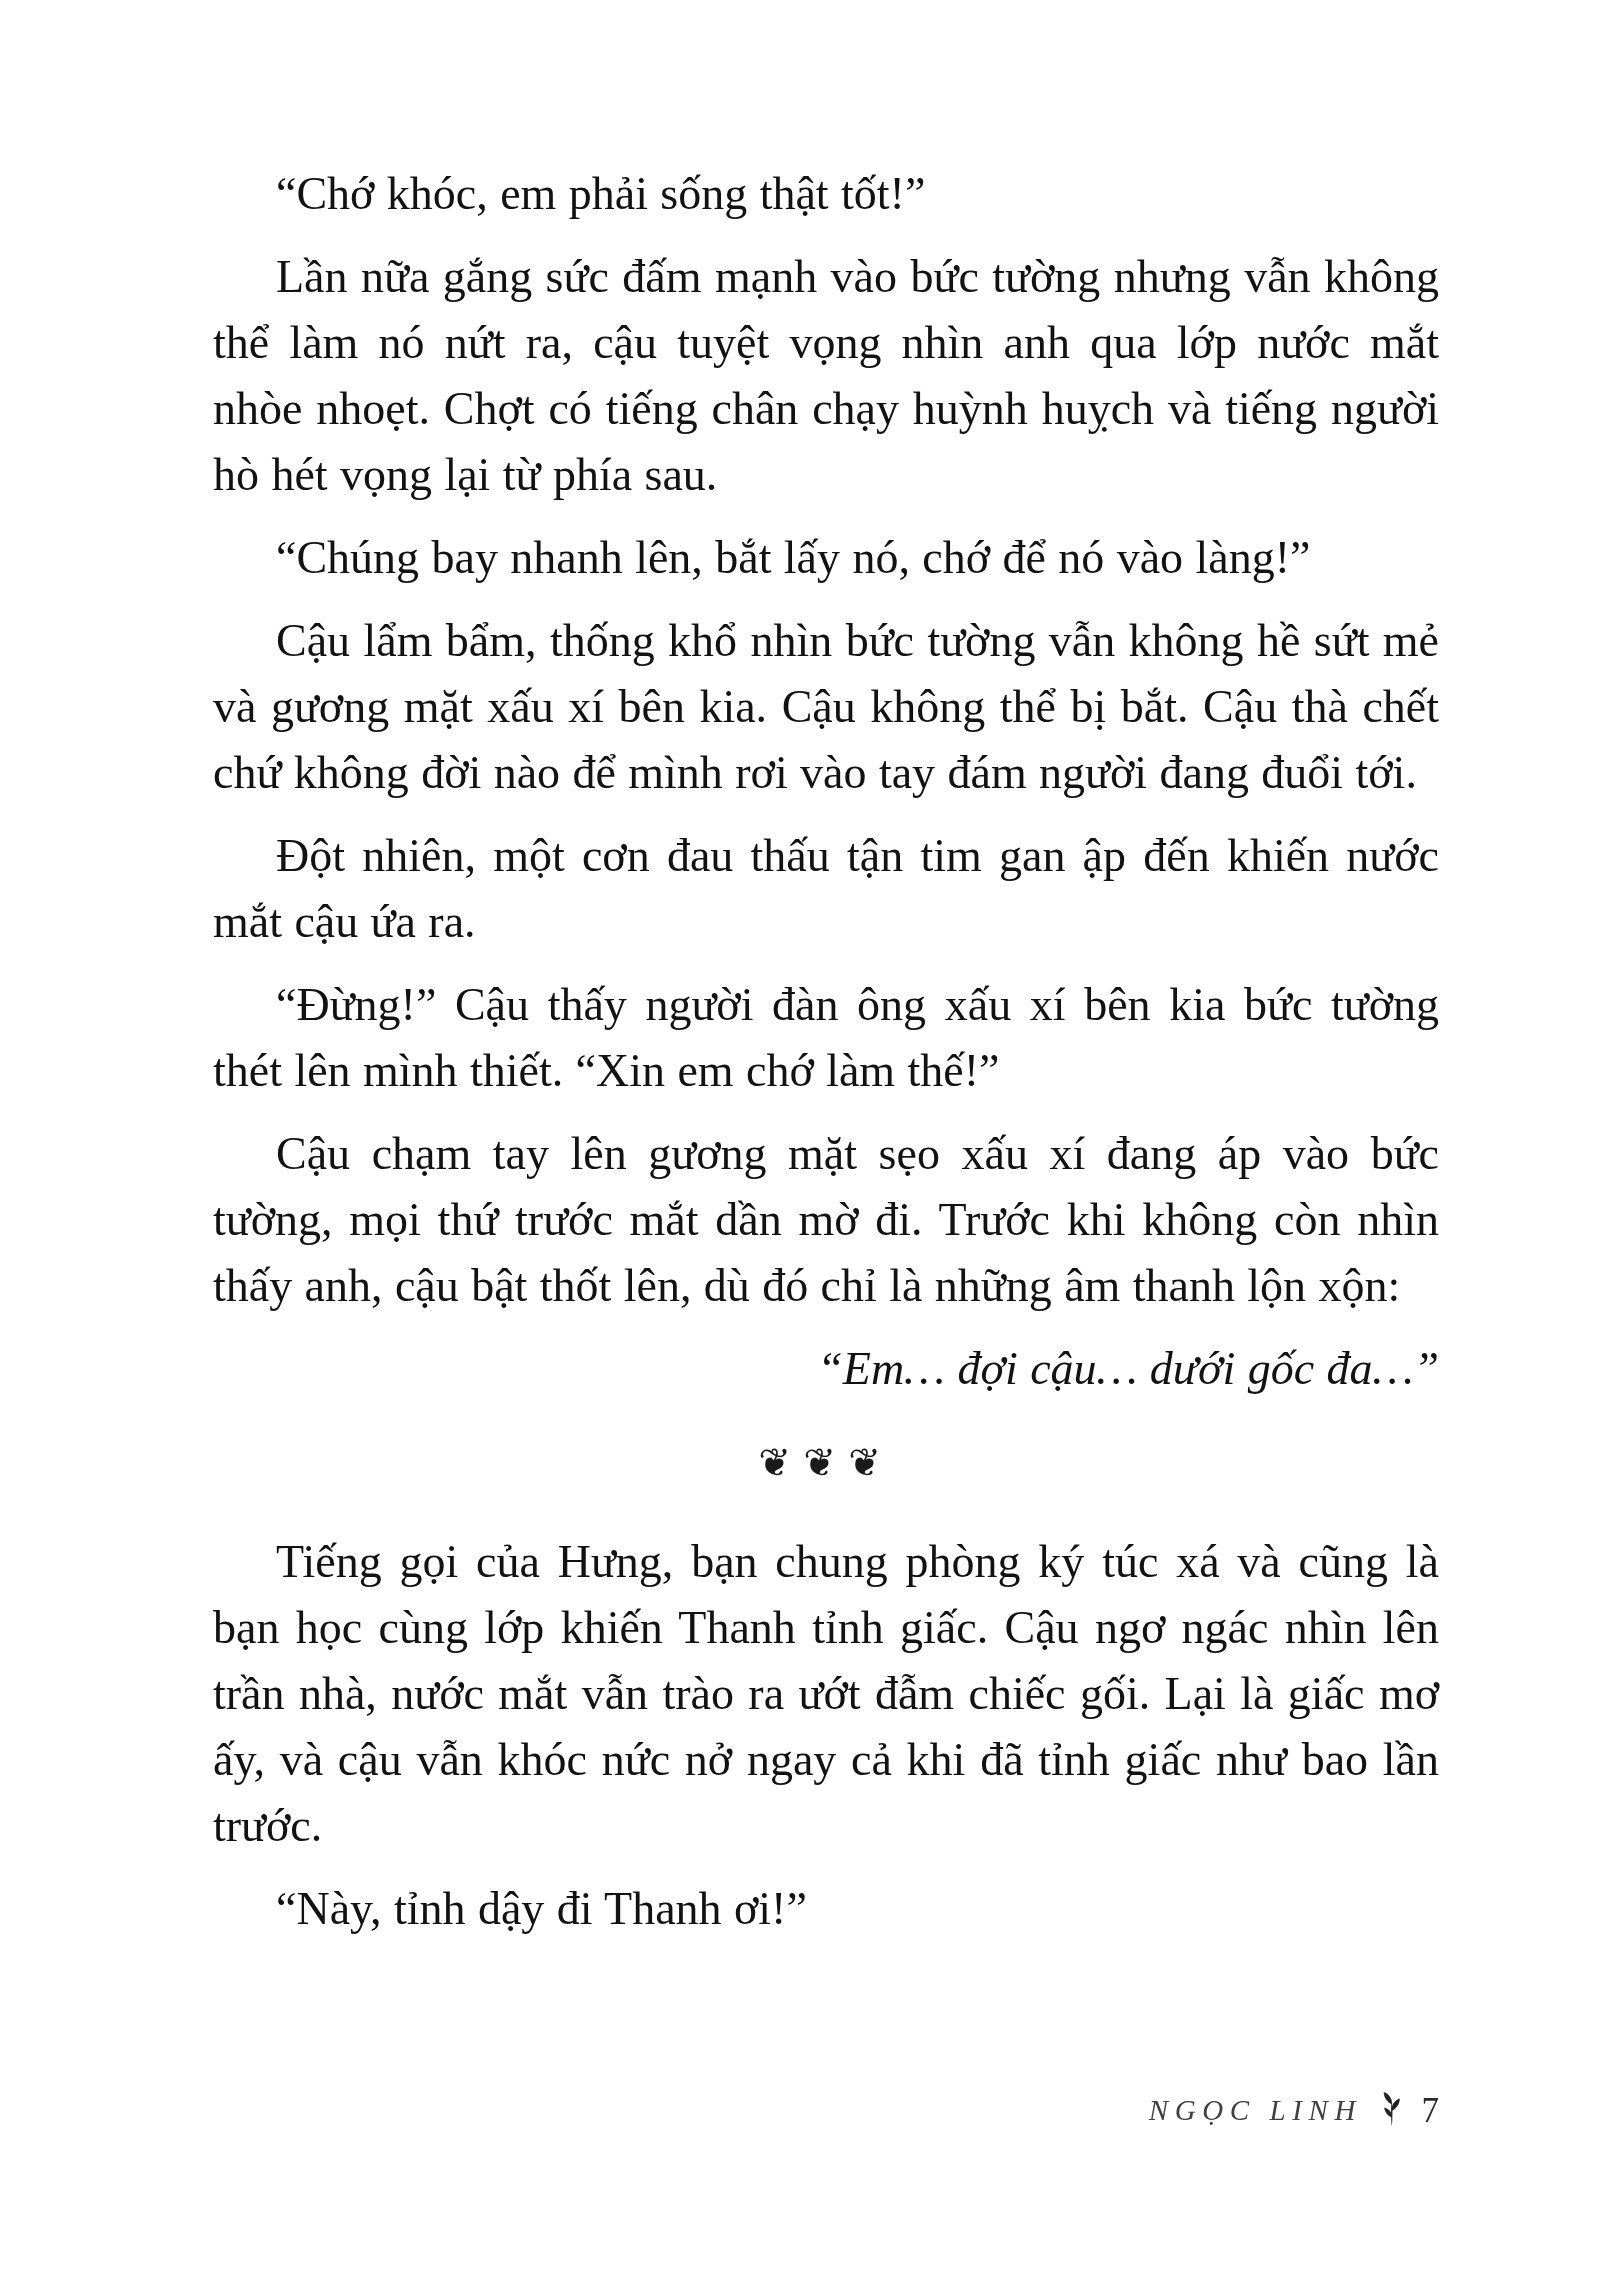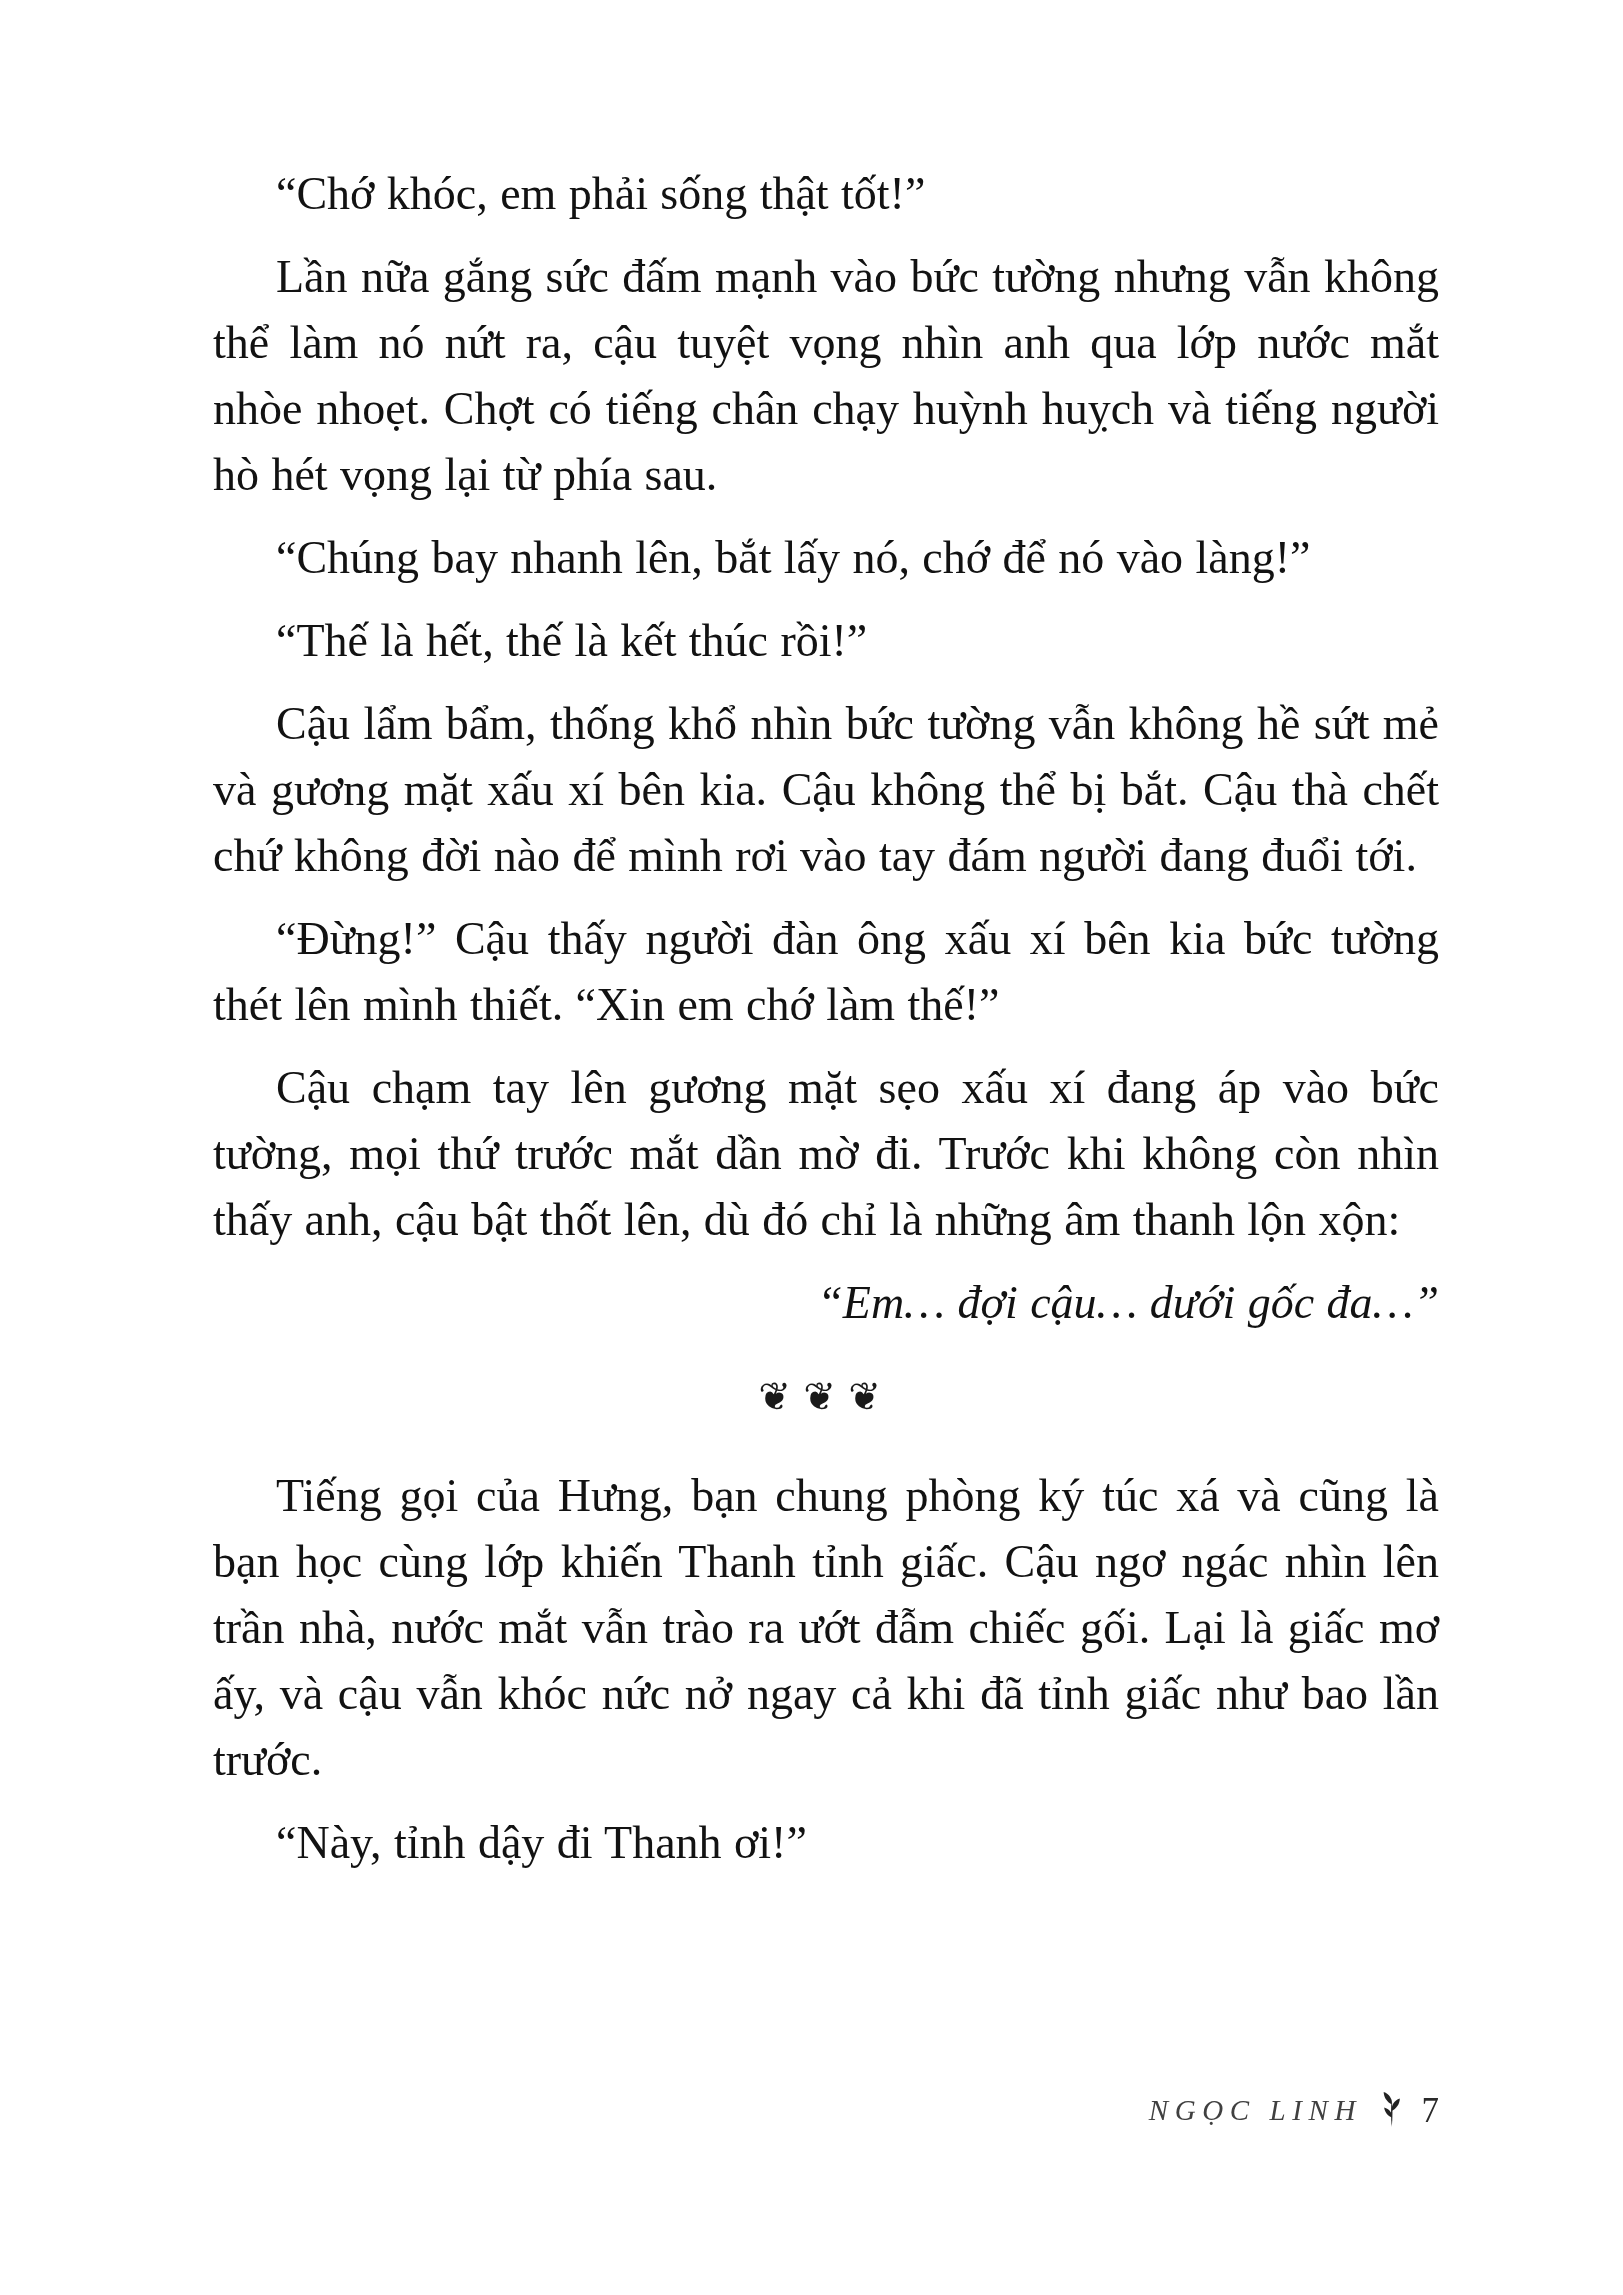--- a/index.html
+++ b/index.html
@@ -79,24 +79,24 @@
 
   <div class="text-block">
 
     <p class="para">“Chớ khóc, em phải sống thật tốt!”</p>
 
     <p class="para">Lần nữa gắng sức đấm mạnh vào bức tường nhưng vẫn không thể làm nó nứt ra, cậu tuyệt vọng nhìn anh qua lớp nước mắt nhòe nhoẹt. Chợt có tiếng chân chạy huỳnh huỵch và tiếng người hò hét vọng lại từ phía sau.</p>
 
     <p class="para">“Chúng bay nhanh lên, bắt lấy nó, chớ để nó vào làng!”</p>
 
 
-    <p class="para">“Thế là hết, thế là kết thúc rồi!”</p>
 
     <p class="para">Cậu lẩm bẩm, thống khổ nhìn bức tường vẫn không hề sứt mẻ và gương mặt xấu xí bên kia. Cậu không thể bị bắt. Cậu thà chết chứ không đời nào để mình rơi vào tay đám người đang đuổi tới.</p>
 
+    <p class="para">Đột nhiên, một cơn đau thấu tận tim gan ập đến khiến nước mắt cậu ứa ra.</p>
 
     <p class="para">“Đừng!” Cậu thấy người đàn ông xấu xí bên kia bức tường thét lên mình thiết. “Xin em chớ làm thế!”</p>
 
     <p class="para">Cậu chạm tay lên gương mặt sẹo xấu xí đang áp vào bức tường, mọi thứ trước mắt dần mờ đi. Trước khi không còn nhìn thấy anh, cậu bật thốt lên, dù đó chỉ là những âm thanh lộn xộn:</p>
 
     <p class="para italic-quote">“Em… đợi cậu… dưới gốc đa…”</p>
 
     <div class="para divider">❦❦❦</div>
 
     <p class="para">Tiếng gọi của Hưng, bạn chung phòng ký túc xá và cũng là bạn học cùng lớp khiến Thanh tỉnh giấc. Cậu ngơ ngác nhìn lên trần nhà, nước mắt vẫn trào ra ướt đẫm chiếc gối. Lại là giấc mơ ấy, và cậu vẫn khóc nức nở ngay cả khi đã tỉnh giấc như bao lần trước.</p>

